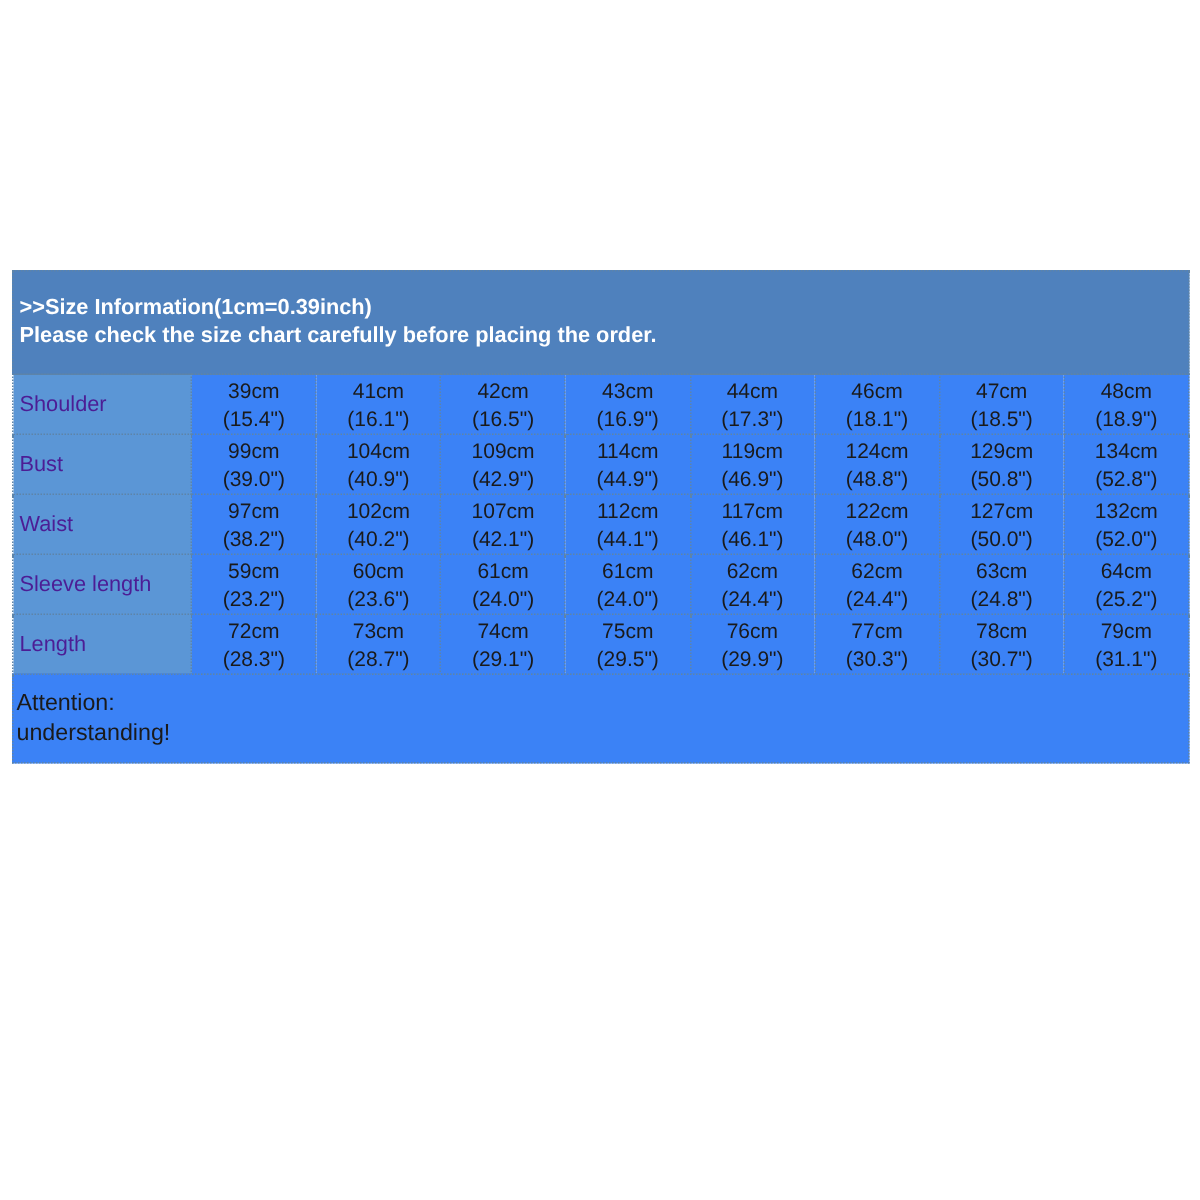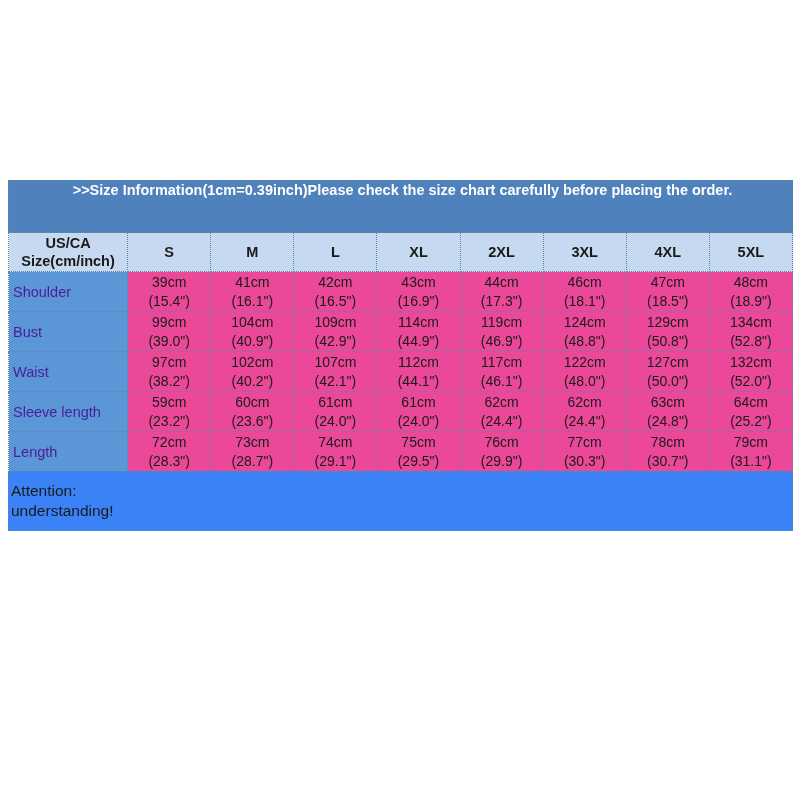--- a/index.html
+++ b/index.html
@@ -22,22 +22,22 @@
     position:absolute;left:8px;top:180px;width:785px;
   }
   
   .banner{
     background:var(--banner-bg);
     border:1px dotted var(--grid-dotted);
     color:var(--banner-text);
     font-weight:bold;
     font-size:14.5px;
     line-height:19px;
-    height:53px;
-    display:flex;flex-direction:row;justify-content:center;
+    height:70px;
+    display:flex;flex-direction:column;justify-content:center;
     padding-left:4px;
   }
   
   table.size-chart{
     width:100%;
     border-collapse:collapse;
     table-layout:fixed;
     margin-top:-1px;
     border:1px dotted var(--grid-dotted);
   }
@@ -65,21 +65,21 @@
   }
   tbody tr.measurement-row{height:40px;}
   tbody th.row-label{
     background:var(--label-col-bg);
     font-weight:normal;
     font-size:14.5px;
     text-align:left;
     padding-left:4px;
     color:#4c1d95;
   }
-  tbody td{background:#ec4899;}
+  tbody td{background:#3b82f6;}
   tbody td div{line-height:19px;}
   
   .attention{
     border:1px dotted var(--grid-dotted);
     border-top:1px dotted var(--grid-dotted);
     margin-top:-1px;
     background:#3b82f6;
     font-size:15.5px;
     line-height:19.5px;
     padding:9px 4px 10px 2px;
@@ -101,34 +101,20 @@
       <col class="c-size">
         <col class="c-size">
         <col class="c-size">
         <col class="c-size">
       <col class="c-size">
         <col class="c-size">
         <col class="c-size">
         <col class="c-size">
     </colgroup>
     <thead>
-      <tr class="size-header-row" id="size-header-row">
-        <th class="corner">
-          <div>US/CA</div>
-          <div>Size(cm/inch)</div>
-        </th>
-      <th>S</th>
-          <th>M</th>
-          <th>L</th>
-          <th>XL</th>
-          <th>2XL</th>
-          <th>3XL</th>
-          <th>4XL</th>
-          <th>5XL</th>
-        </tr>
     </thead>
     <tbody id="measure-body">
         <tr class="measurement-row">
           <th class="row-label">Shoulder</th>
           <td>
             <div>39cm</div>
             <div>(15.4")</div>
           </td>
           <td>
             <div>41cm</div>

